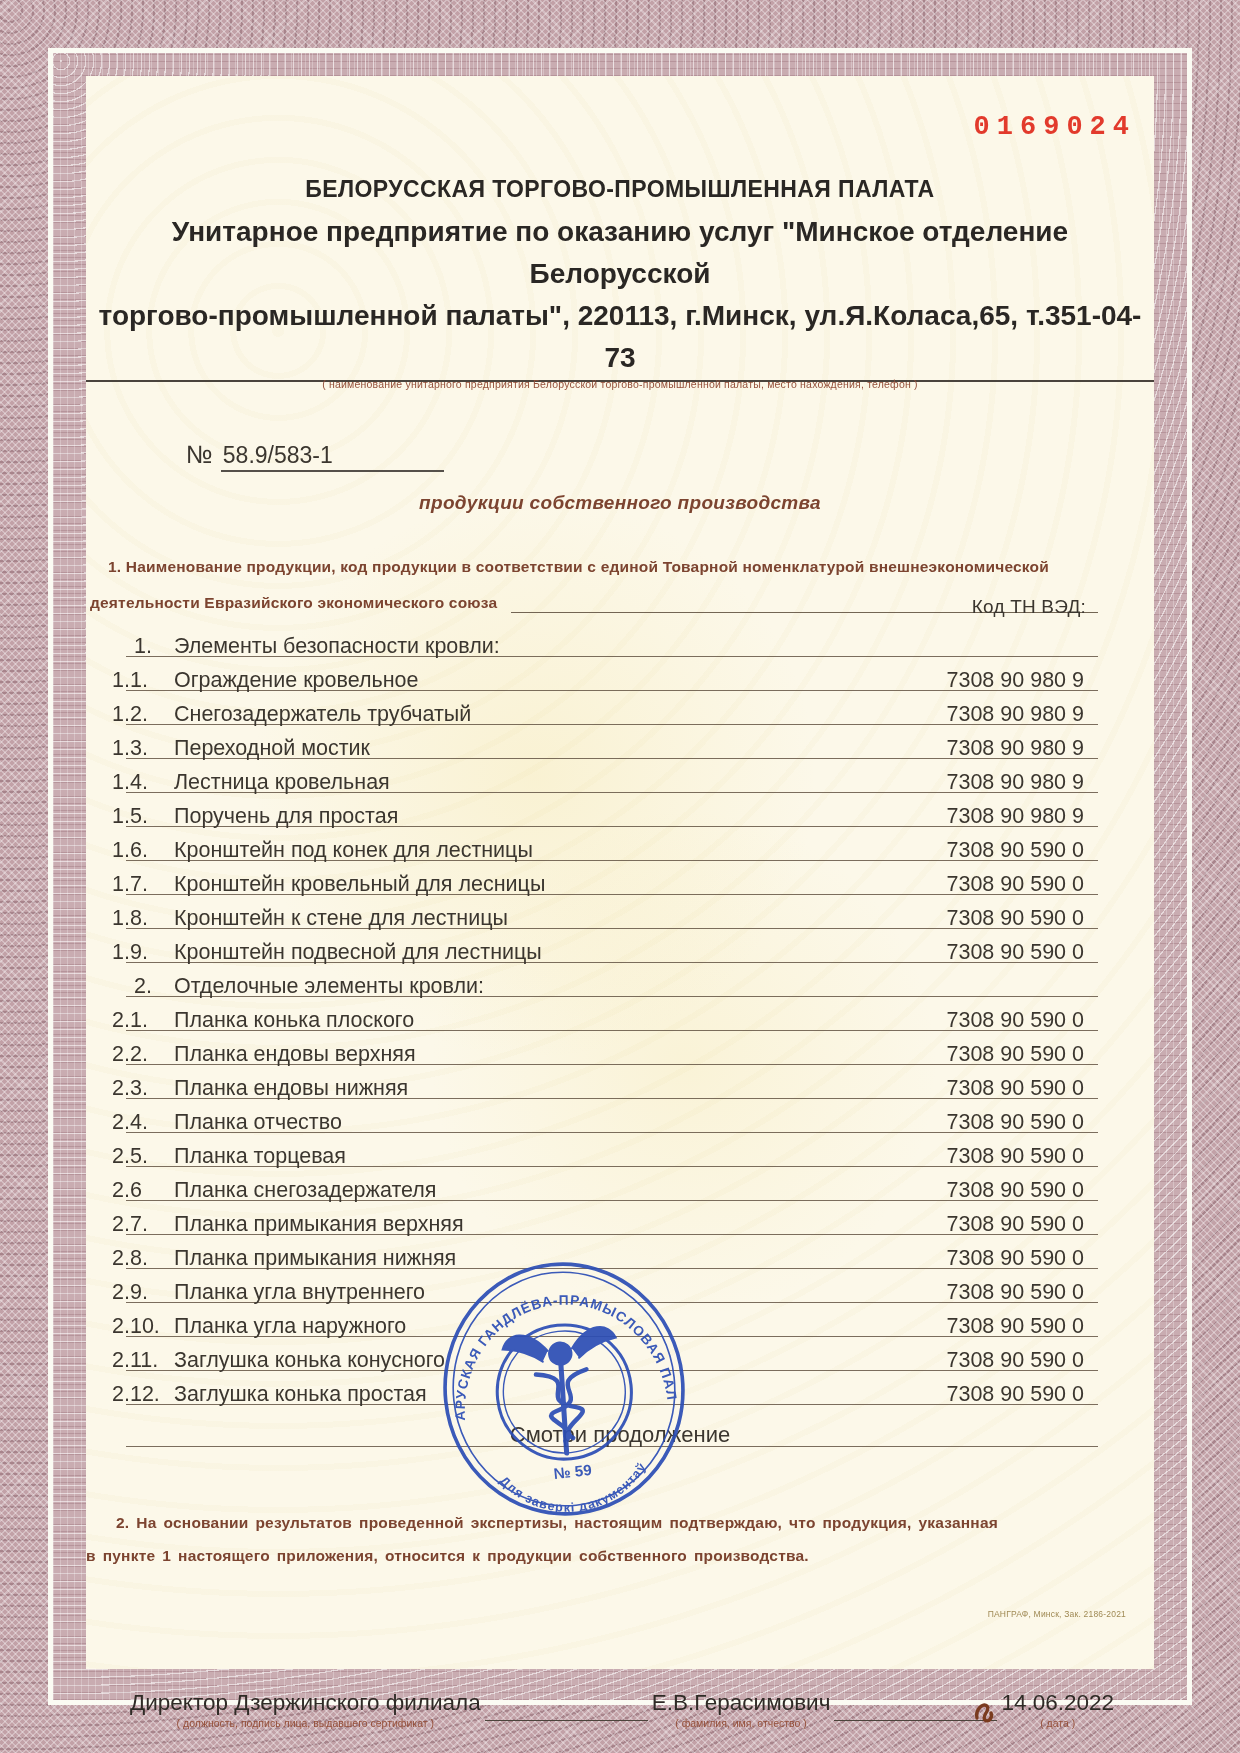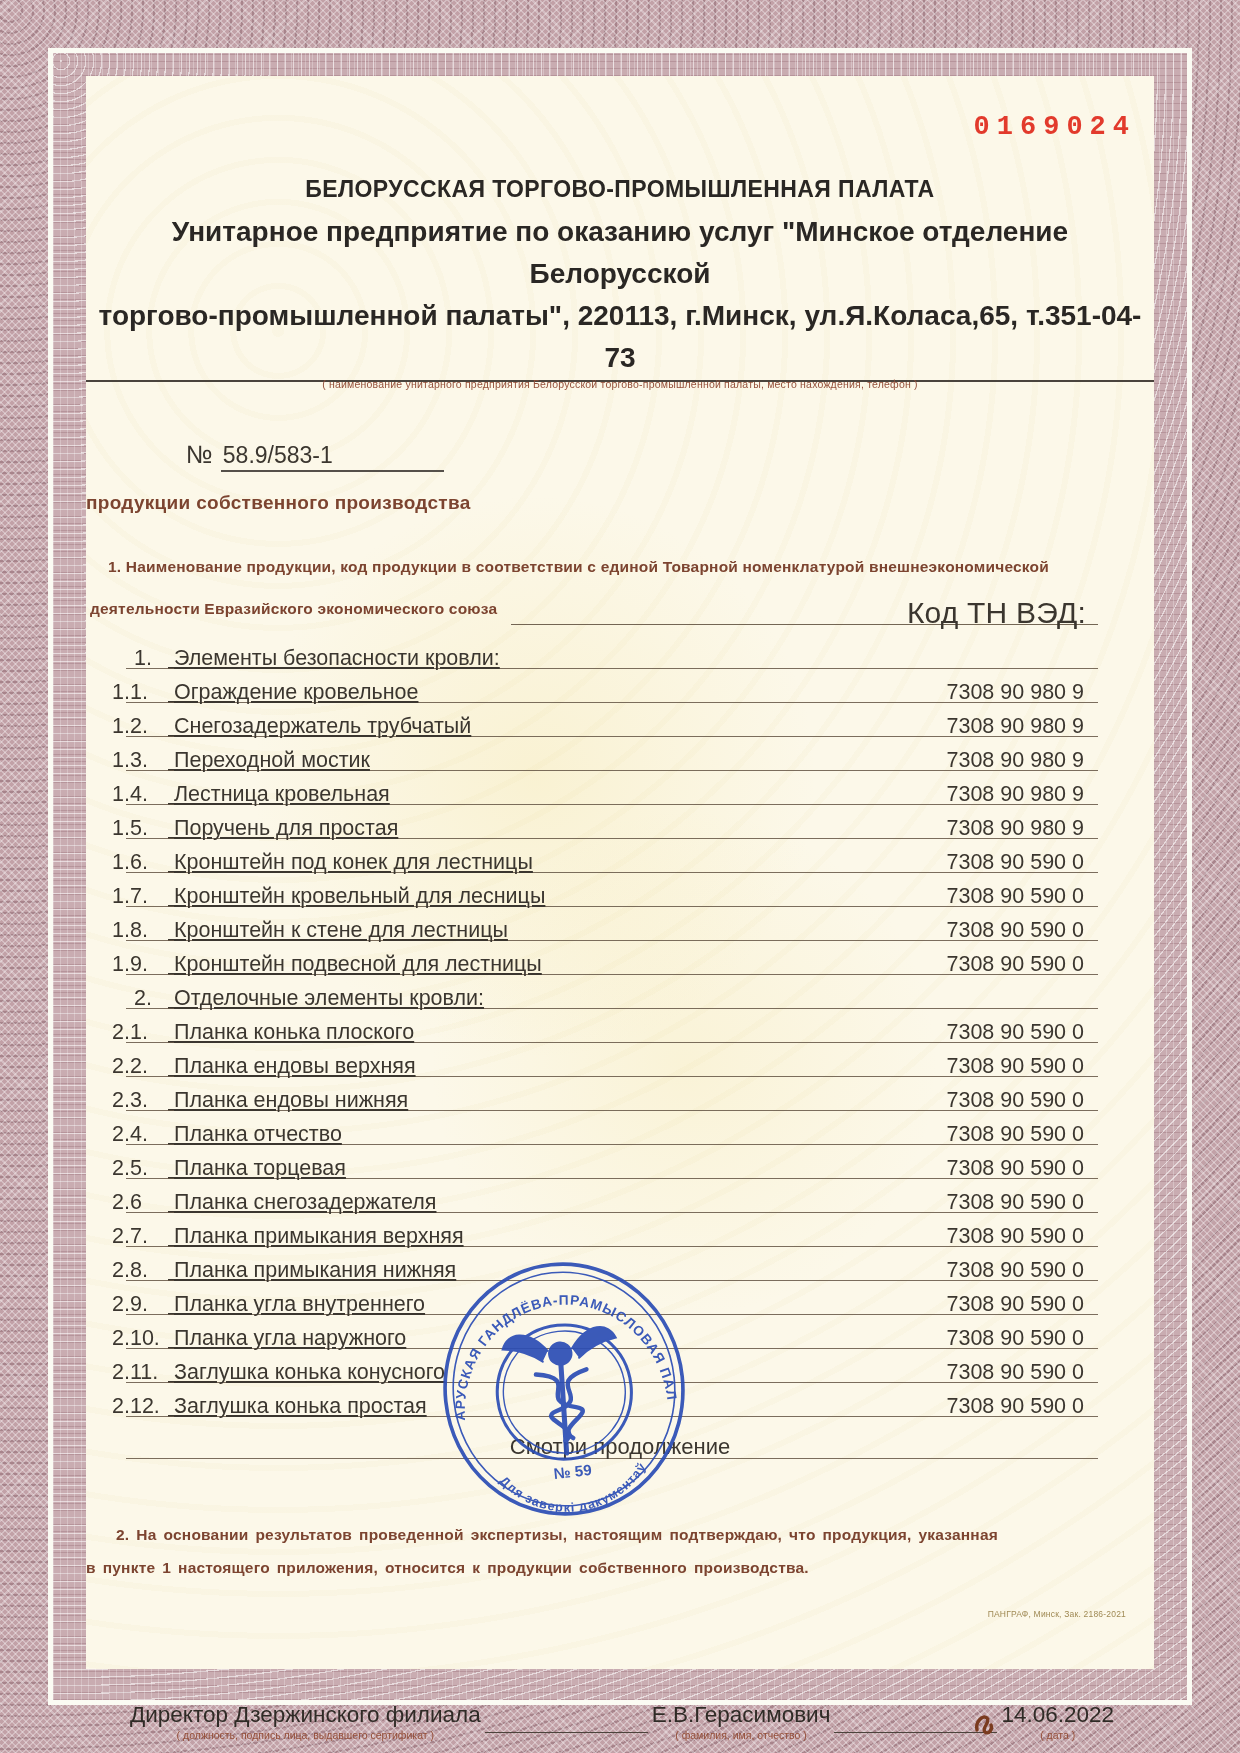--- a/index.html
+++ b/index.html
@@ -34,31 +34,31 @@
   .unitary{margin-top:8px;text-align:center;font-size:28px;font-weight:700;color:#2a2724;line-height:1.5;}
   .unitary .l2{display:inline-block;border-bottom:2px solid #4a443d;padding-bottom:1px;}
   .unitary-cap{margin-top:-4px;text-align:center;font-size:10.5px;color:#95503a;letter-spacing:.2px;}
 
   .title-row{margin-top:50px;display:flex;align-items:flex-end;padding-left:58px;}
   .big-title{font-family:"DejaVu Serif",serif;font-size:41px;font-weight:700;color:#a1735a;letter-spacing:2px;
     text-shadow:1.5px 1.5px 0 rgba(255,255,255,.75), -1px -1px 0 rgba(116,74,52,.45), 2px 2px 2px rgba(90,50,30,.30);}
   .num-wrap{margin-left:42px;margin-bottom:4px;font-size:23px;color:#3b362f;white-space:nowrap;}
   .num-wrap .no-sign{font-size:25px;margin-right:8px;}
   .num-wrap .cert-num{display:inline-block;min-width:215px;border-bottom:2px solid #55504a;padding:0 6px 1px 2px;}
-  .subtitle{margin-top:16px;font-size:19px;font-weight:700;color:#7c4430;letter-spacing:.3px;}
+  .subtitle{margin-top:16px;text-align:center;font-size:19px;font-weight:700;color:#7c4430;letter-spacing:.3px;font-style:italic;}
 
   .intro{margin-top:44px;font-size:15.5px;font-weight:700;color:#7c4430;letter-spacing:.2px;}
   .intro .i1{padding-left:22px;}
   .intro .i2{display:flex;align-items:center;padding-left:4px;margin-top:14px;}
   .intro .i2 .tail{flex:1;display:flex;justify-content:flex-end;align-items:flex-end;
     border-bottom:1.6px solid rgba(100,85,68,.9);margin:0 56px 2px 14px;}
-  .tnved{font-size:30px;font-weight:400;color:#3b362f;margin-right:12px;transform:translateY(6px);}
-
-  
-  .plist{margin-top:14px;text-decoration:underline;}
+  .tnved{font-size:19px;font-weight:400;color:#3b362f;margin-right:12px;transform:translateY(6px);}
+
+  
+  .plist{margin-top:14px;}
   .row{position:relative;height:34px;line-height:34px;padding-left:26px;font-size:21.5px;color:#3b362f;}
   .row .rline{position:absolute;left:40px;right:56px;bottom:6px;border-bottom:1.6px solid rgba(100,85,68,.85);}
   .row .num{display:inline-block;min-width:56px;position:relative;z-index:1;}
   .row .nm{position:relative;z-index:1;}
   .row .code{position:absolute;right:70px;bottom:0;line-height:34px;z-index:1;}
   .row.section{padding-left:48px;}
   .row.section .num{min-width:34px;}
   .row.cont{text-align:center;padding-left:0;height:40px;line-height:40px;font-size:22px;margin-top:4px;}
   .row.cont .rline{left:40px;right:56px;bottom:8px;}
   .row.cont .cont-text{position:relative;z-index:1;}

